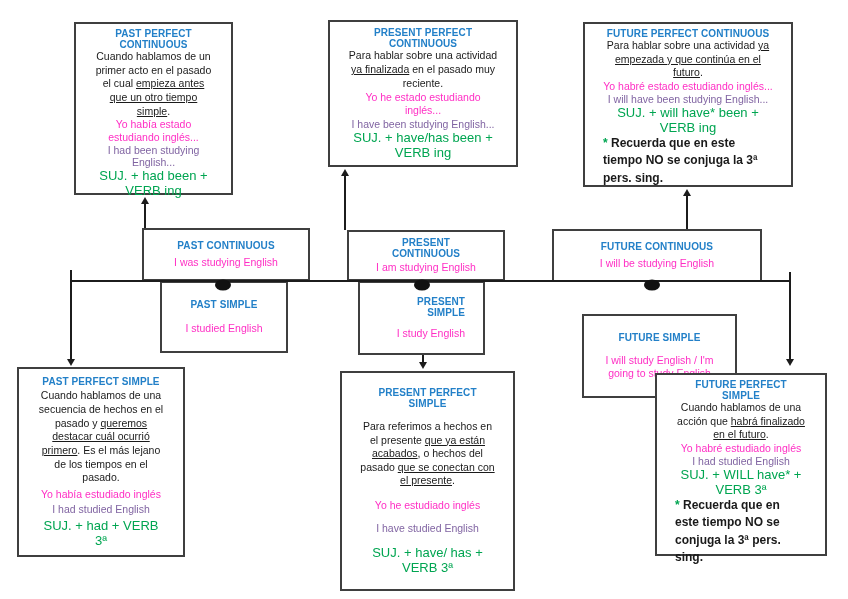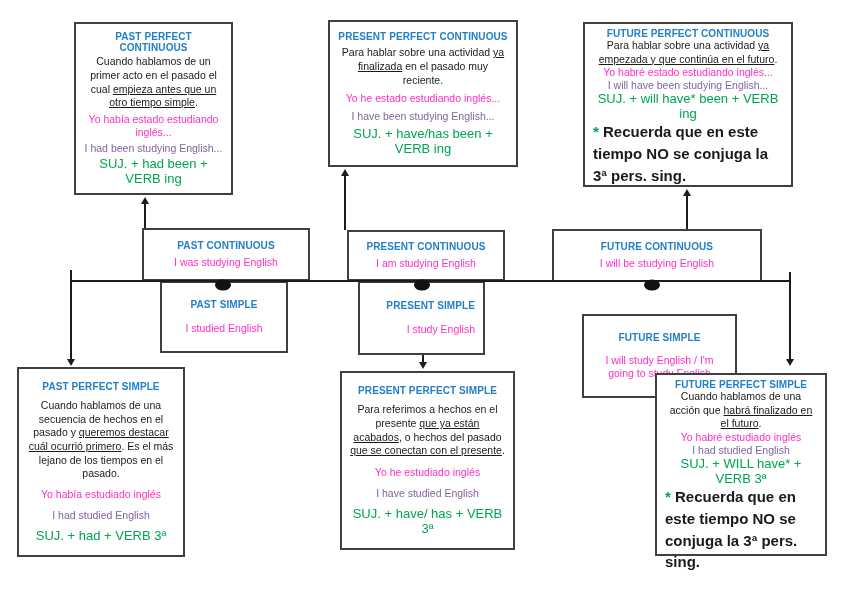--- a/index.html
+++ b/index.html
@@ -8,28 +8,28 @@
   }
   html,body{margin:0;padding:0;background:#fff;}
   #canvas{
     position:relative; width:848px; height:599px; background:#fff;
     font-family:"Liberation Sans","DejaVu Sans",sans-serif; overflow:hidden;
   }
   .box{
     position:absolute; box-sizing:border-box; background:#fff;
     border:2px solid var(--border); text-align:center;
     display:flex; flex-direction:column; justify-content:space-evenly;
-    padding:4px 8px; z-index:2;
+    padding:4px 18px; z-index:2;
   }
   .title{color:var(--blue); font-weight:700; font-size:10px; letter-spacing:.1px;}
   .desc{color:var(--ink); font-size:10.5px; line-height:1.3;}
   .es{color:var(--pink); font-size:10.5px; line-height:1.25;}
   .en{color:var(--purple); font-size:10.5px;}
   .formula{color:var(--green); font-size:13px;}
-  .note{color:var(--ink); font-size:15px; line-height:1.45; text-align:left; font-weight:700;}
+  .note{color:var(--ink); font-size:12px; line-height:1.45; text-align:left; font-weight:700;}
   .u{text-decoration:underline;}
   .b{font-weight:700;}
   .c-green{color:var(--green);}
   #connectors{position:absolute; left:0; top:0; z-index:3; pointer-events:none;}
 </style>
 </head>
 <body>
 
 <div id="canvas">
 
@@ -89,21 +89,21 @@
   </div>
 
   <div class="box" style="left:17px;top:367px;width:168px;height:190px;">
     <div class="title">PAST PERFECT SIMPLE</div>
     <div class="desc"><span>Cuando hablamos de una secuencia de hechos en el pasado y </span><span class="u">queremos destacar cuál ocurrió primero</span><span>. Es el más lejano de los tiempos en el pasado.</span></div>
     <div class="es">Yo había estudiado inglés</div>
     <div class="en">I had studied English</div>
     <div class="formula">SUJ. + had + VERB 3ª</div>
   </div>
 
-  <div class="box" style="left:340px;top:371px;width:175px;height:179px;align-items:center;">
+  <div class="box" style="left:340px;top:371px;width:175px;height:220px;align-items:center;">
     <div class="title">PRESENT PERFECT SIMPLE</div>
     <div class="desc"><span>Para referimos a hechos en el presente </span><span class="u">que ya están acabados</span><span>, o hechos del pasado </span><span class="u">que se conectan con el presente</span><span>.</span></div>
     <div class="es">Yo he estudiado inglés</div>
     <div class="en">I have studied English</div>
     <div class="formula">SUJ. + have/ has + VERB 3ª</div>
   </div>
 
   <div class="box" style="left:655px;top:373px;width:172px;height:183px;">
     <div class="title">FUTURE PERFECT SIMPLE</div>
     <div class="desc"><span>Cuando hablamos de una acción que </span><span class="u">habrá finalizado en el futuro</span><span>.</span></div>

